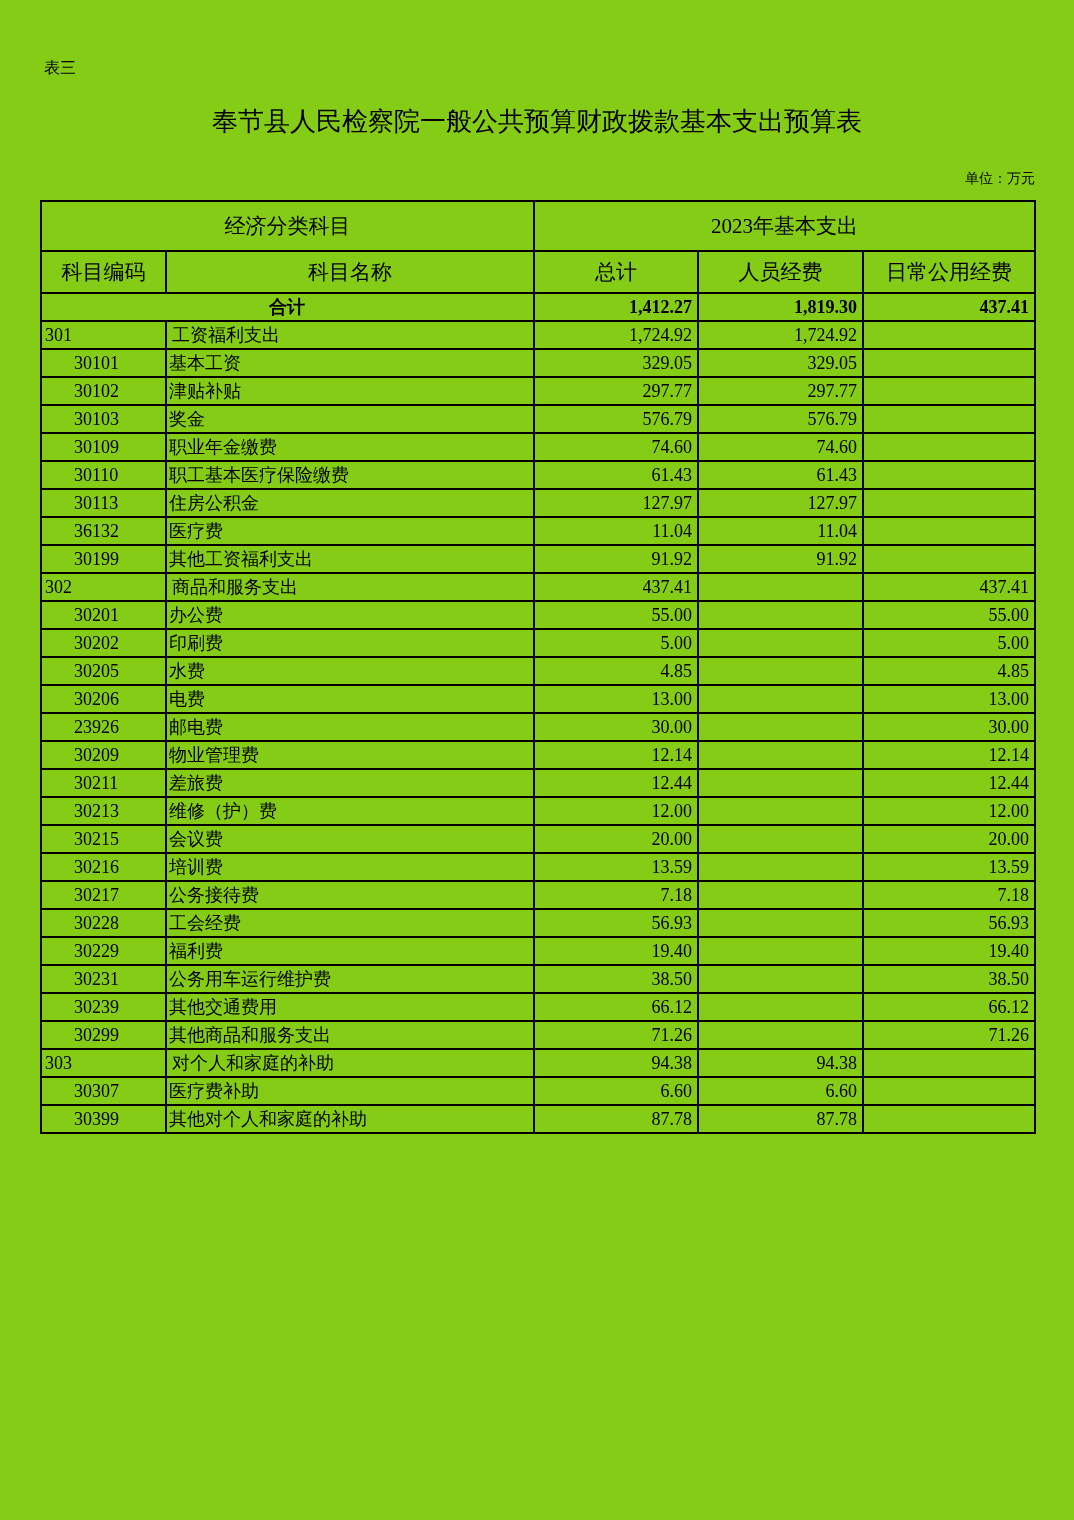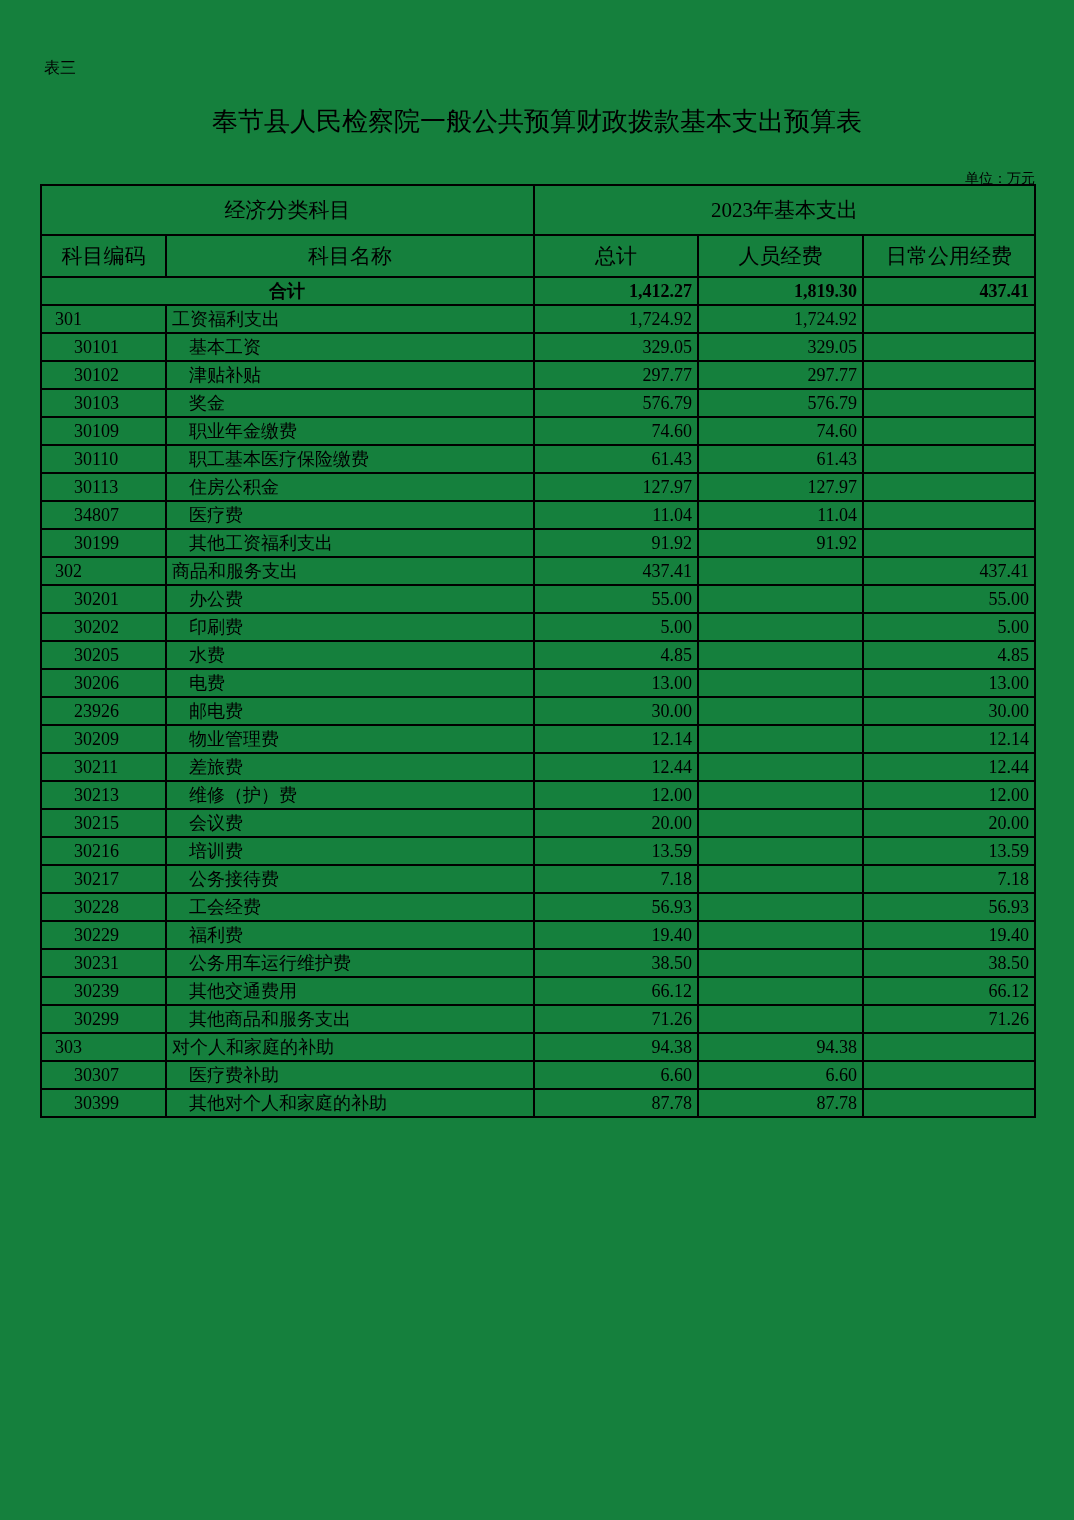--- a/index.html
+++ b/index.html
@@ -6,21 +6,21 @@
     margin: 0;
     padding: 0;
     background: #ffffff;
     font-family: "Liberation Serif", "DejaVu Serif", serif;
     color: #000;
   }
   .page {
     position: relative;
     width: 1074px;
     height: 1520px;
-    background: #15803d;
+    background: #84cc16;
     overflow: hidden;
   }
   .table-label {
     position: absolute;
     left: 44px;
     top: 58px;
     font-size: 16px;
     line-height: 1.2;
   }
   .doc-title {
@@ -37,21 +37,21 @@
   .unit-note {
     position: absolute;
     right: 39px;
     top: 171px;
     font-size: 14px;
     line-height: 1.2;
   }
   table.budget-table {
     position: absolute;
     left: 40px;
-    top: 184px;
+    top: 200px;
     width: 994px;
     border-collapse: collapse;
     table-layout: fixed;
   }
   .budget-table th, .budget-table td {
     border: 2px solid #000;
     overflow: hidden;
     white-space: nowrap;
     vertical-align: middle;
     font-weight: 400;
@@ -65,25 +65,25 @@
     height: 38px;
     font-size: 21px;
     text-align: center;
   }
   .budget-table tbody tr {
     height: 24px;
   }
   .budget-table tbody td {
     font-size: 18px;
   }
-  td.code { text-align: left; padding-left: 13px; }
+  td.code { text-align: left; padding-left: 3px; }
   td.name { text-align: left; padding-left: 5px; }
   td.num  { text-align: right; padding-right: 5px; }
   tr.level-2 td.code { padding-left: 32px; }
-  tr.level-2 td.name { padding-left: 22px; font-family: Liberation Mono, monospace; }
+  tr.level-2 td.name { padding-left: 2px; font-family: Liberation Mono, monospace; }
   tr.total-row td { font-weight: 700; }
   tr.total-row td.total-name { text-align: center; padding-left: 0; }
 </style>
 </head>
 <body>
 
 <div class="page">
 
   <div class="table-label">表三</div>
 
@@ -162,21 +162,21 @@
           <td class="num"></td>
         </tr>
         <tr class="row level-2">
           <td class="code">30113</td>
           <td class="name">住房公积金</td>
           <td class="num">127.97</td>
           <td class="num">127.97</td>
           <td class="num"></td>
         </tr>
         <tr class="row level-2">
-          <td class="code">34807</td>
+          <td class="code">36132</td>
           <td class="name">医疗费</td>
           <td class="num">11.04</td>
           <td class="num">11.04</td>
           <td class="num"></td>
         </tr>
         <tr class="row level-2">
           <td class="code">30199</td>
           <td class="name">其他工资福利支出</td>
           <td class="num">91.92</td>
           <td class="num">91.92</td>

